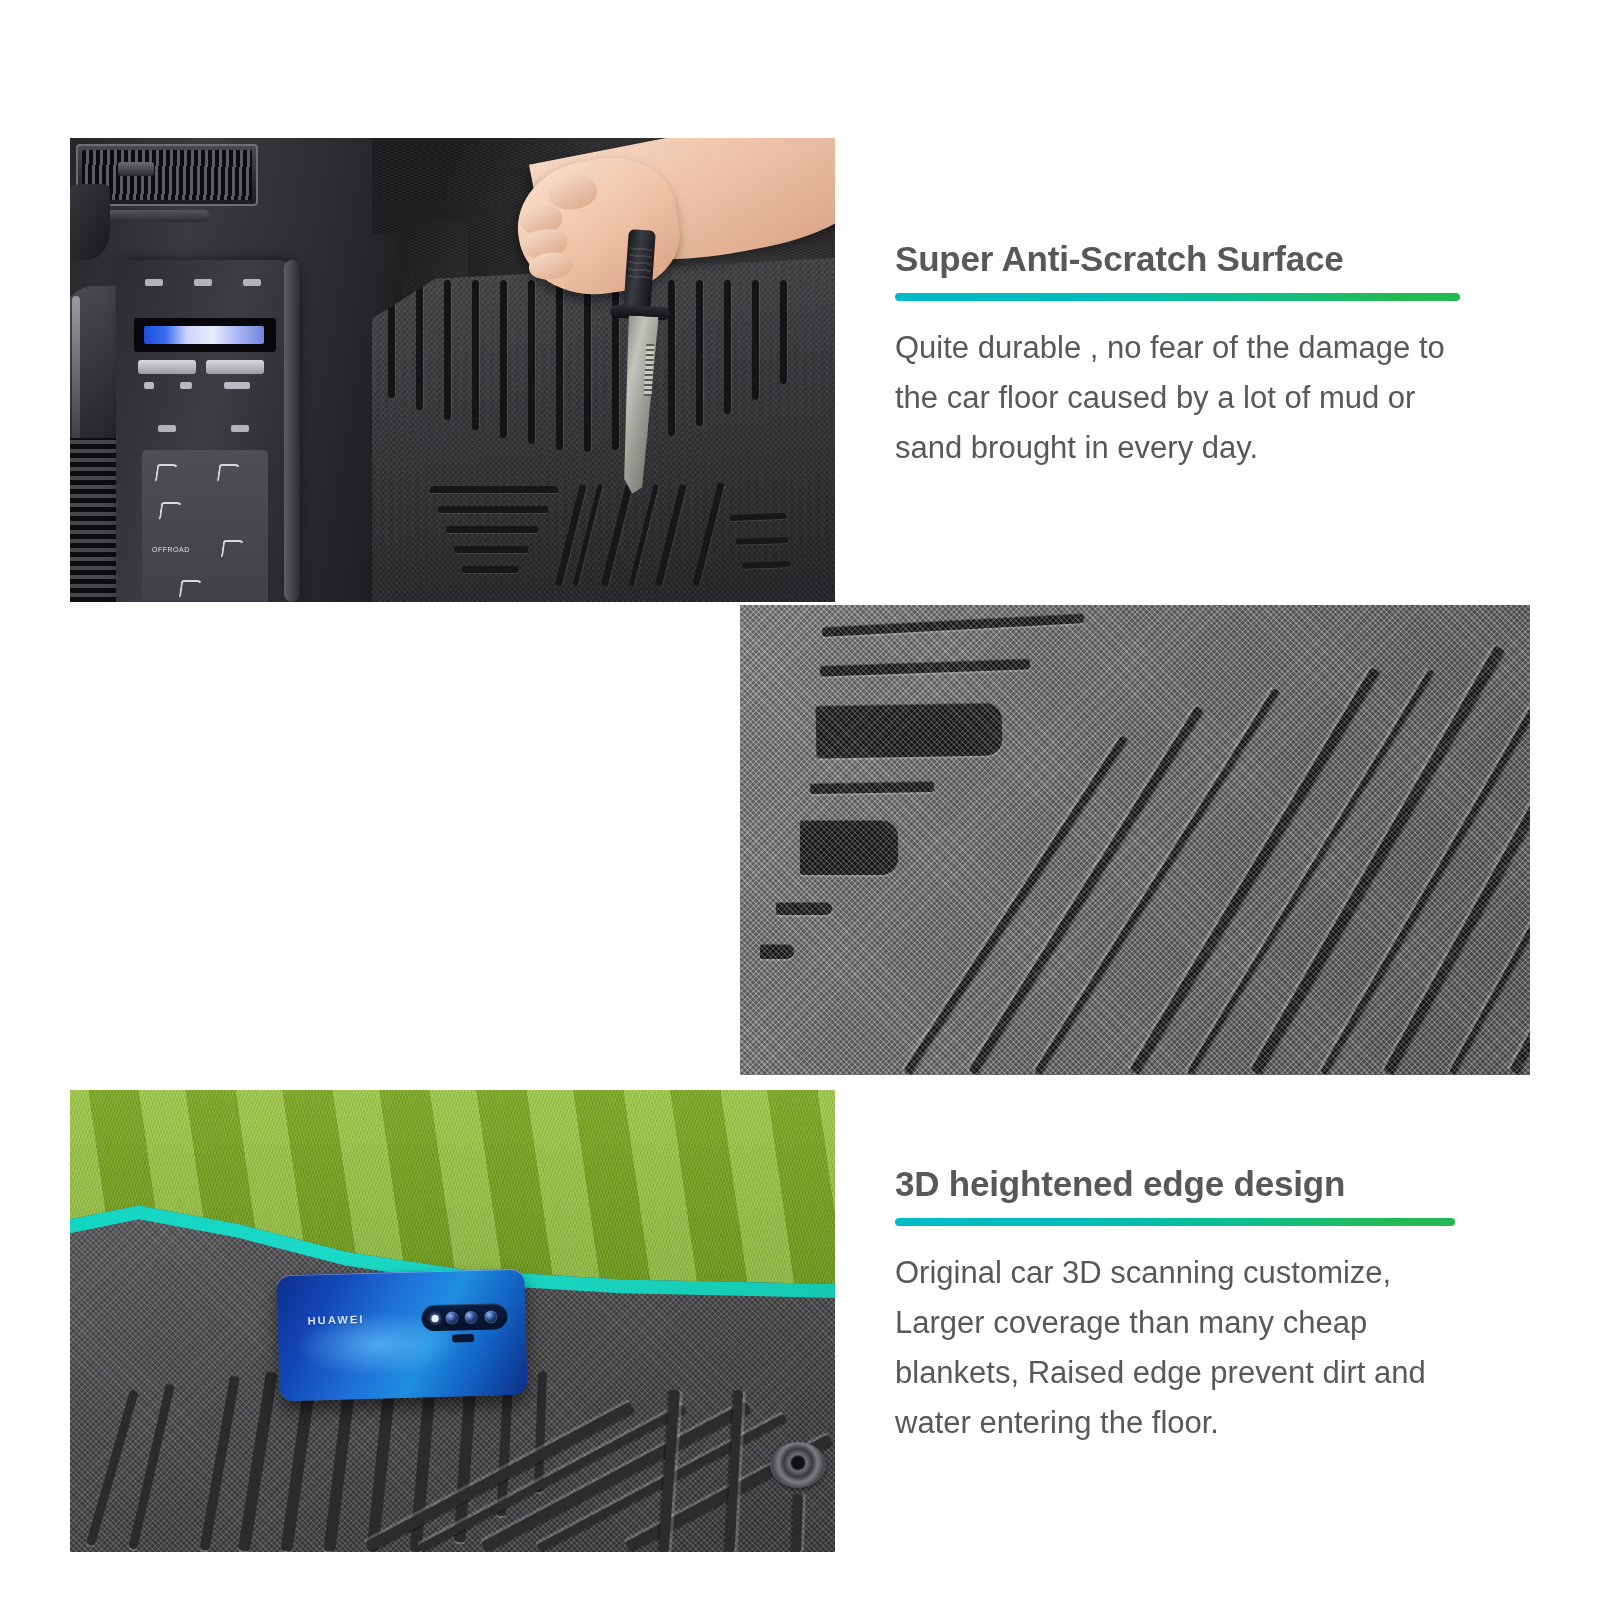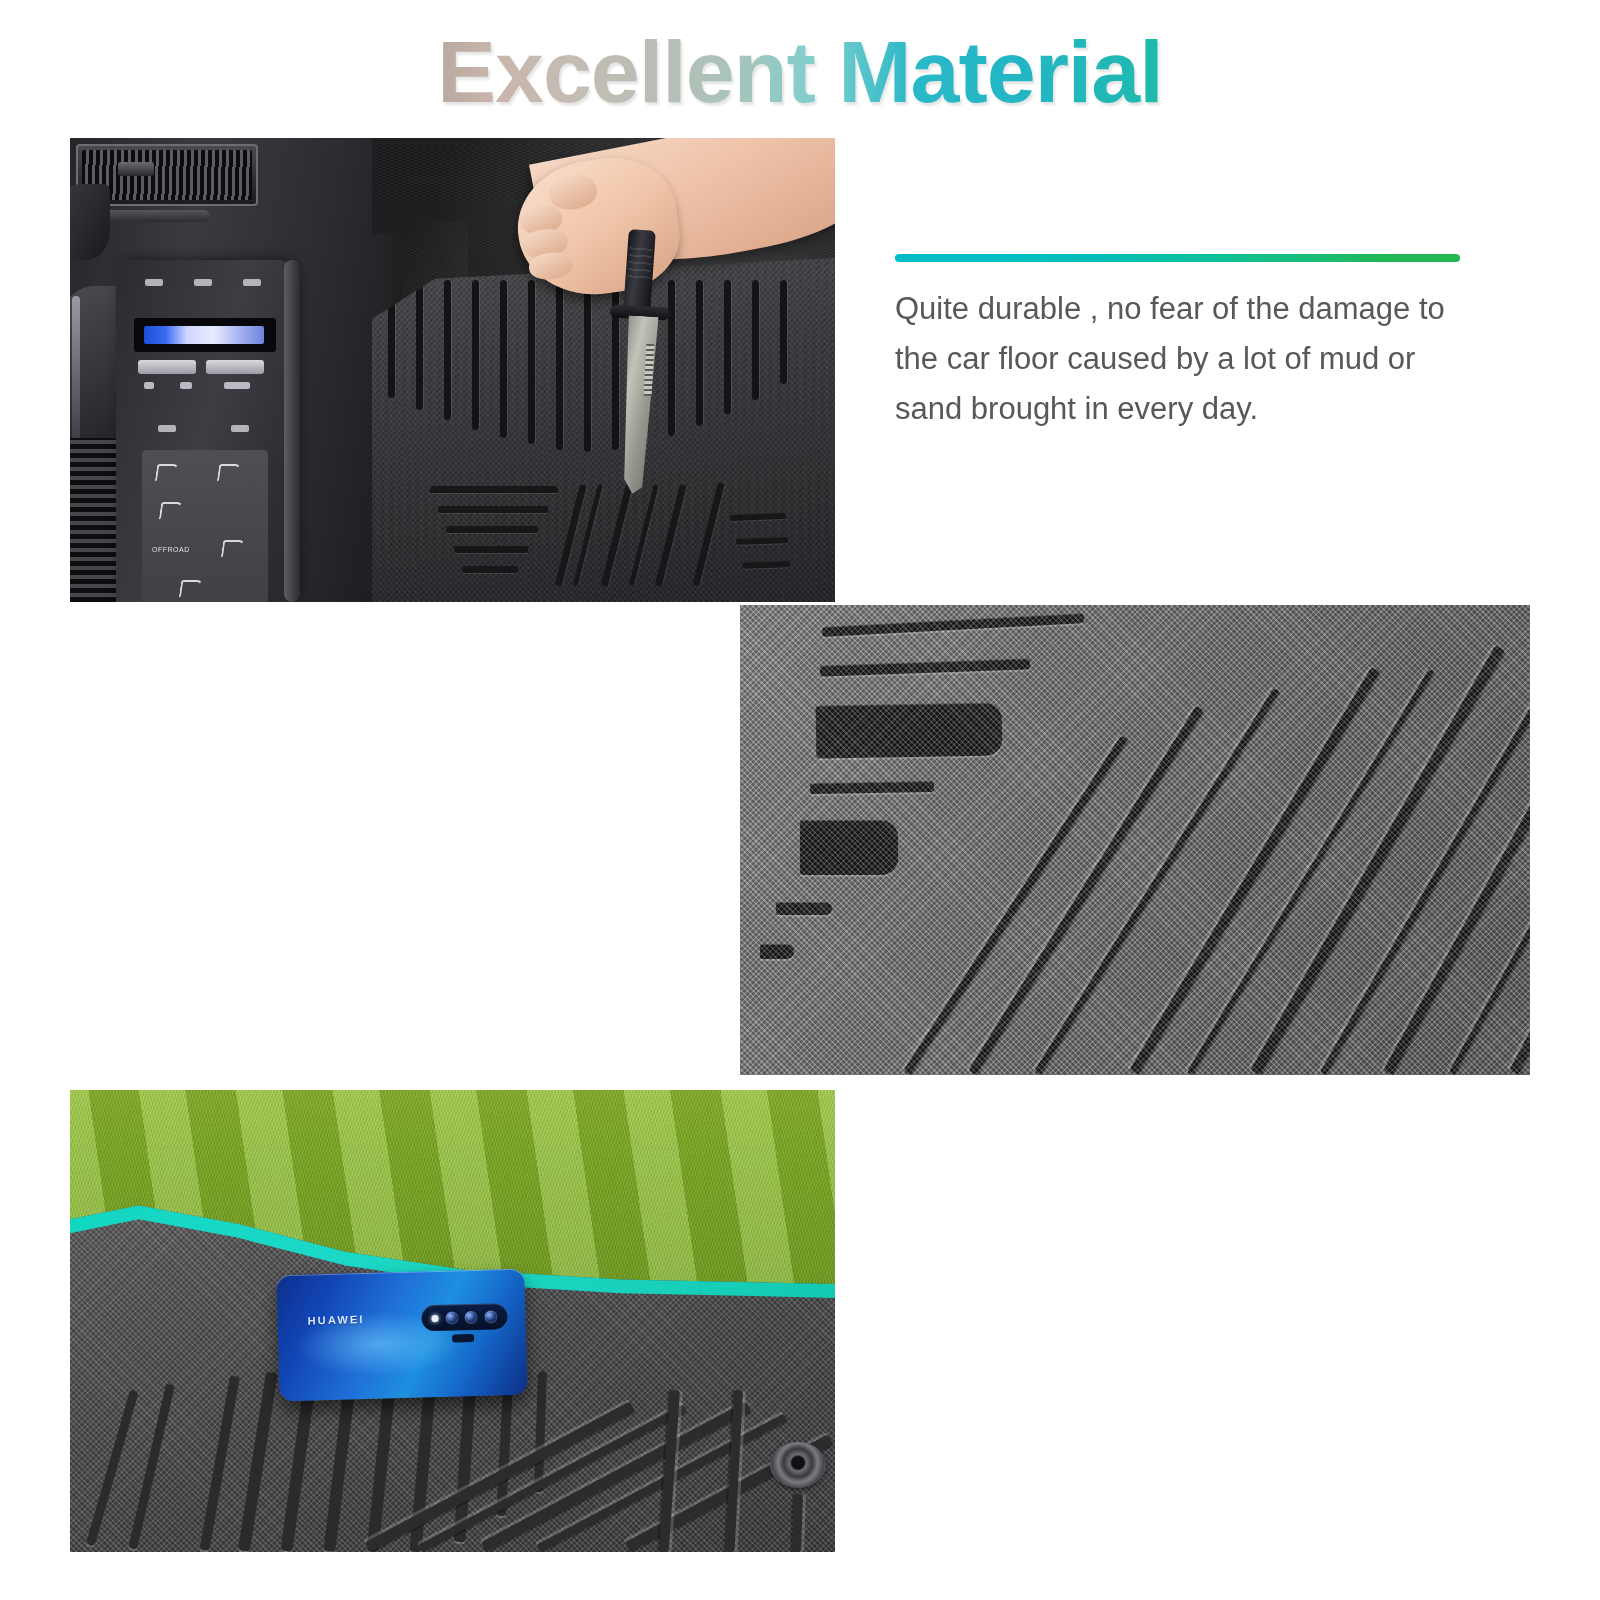--- a/index.html
+++ b/index.html
@@ -412,21 +412,20 @@
 
   #text3 { left: 895px; top: 1165px; width: 580px; }
   #text3 .rule { width: 560px; }
   #text3 p { width: 570px; }
 </style>
 </head>
 <body>
 
 <div class="page">
 
-  <div class="title">Excellent Material</div>
 
   <div class="photo" id="photo1">
 
     <div class="p1-carpet-right"></div>
     <div class="p1-edge-curve"></div>
     <div class="p1-carpet-left"></div>
 
     <div class="p1-mat">
       <div class="p1-ribs">
         <i style="left:8px;  height:118px;"></i>
@@ -588,19 +587,25 @@
     <span class="p3-cam">
       <i class="flash"></i>
       <i></i>
       <i></i>
       <i></i>
     </span>
     <span class="p3-cam-sub"></span>
   </div>
 
   <div class="tblock" id="text1">
+    <h2>Super Anti-Scratch Surface</h2>
     <div class="rule"></div>
     <p>Quite durable , no fear of the damage to the car floor caused by a lot of mud or sand brought in every day.</p>
   </div>
 
 
+  <div class="tblock" id="text3">
+    <h2>3D heightened edge design</h2>
+    <div class="rule"></div>
+    <p>Original car 3D scanning customize, Larger coverage than many cheap blankets, Raised edge prevent dirt and water entering the floor.</p>
+  </div>
 
 </div>
 
 </body></html>

